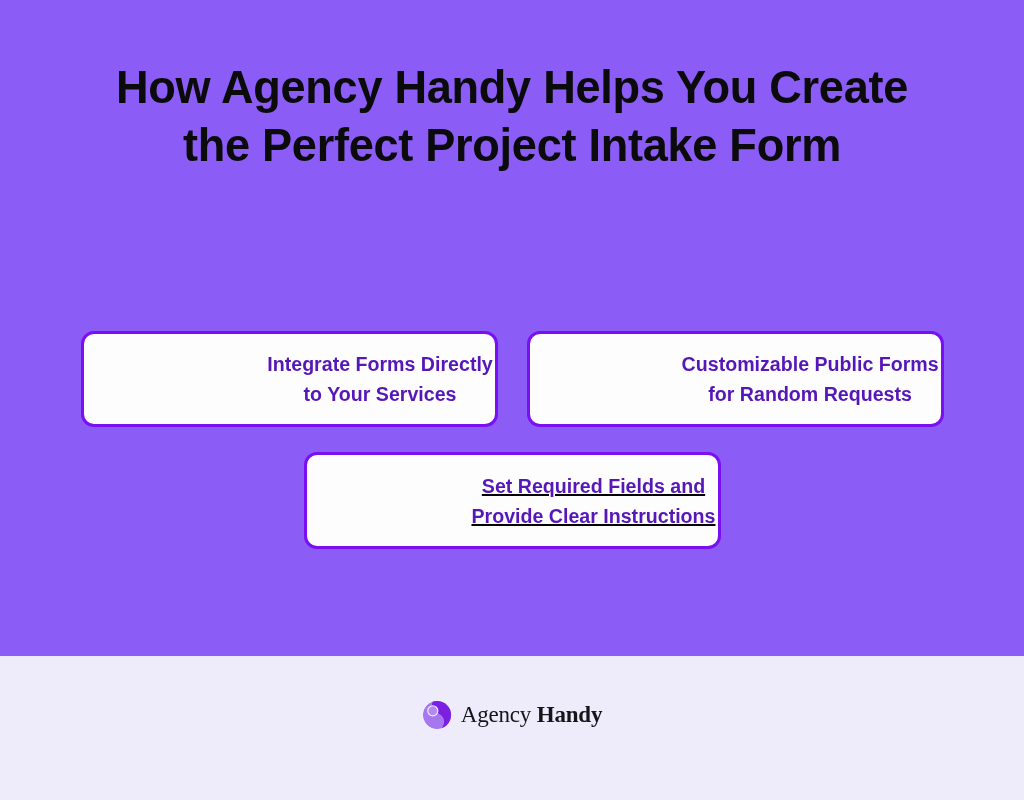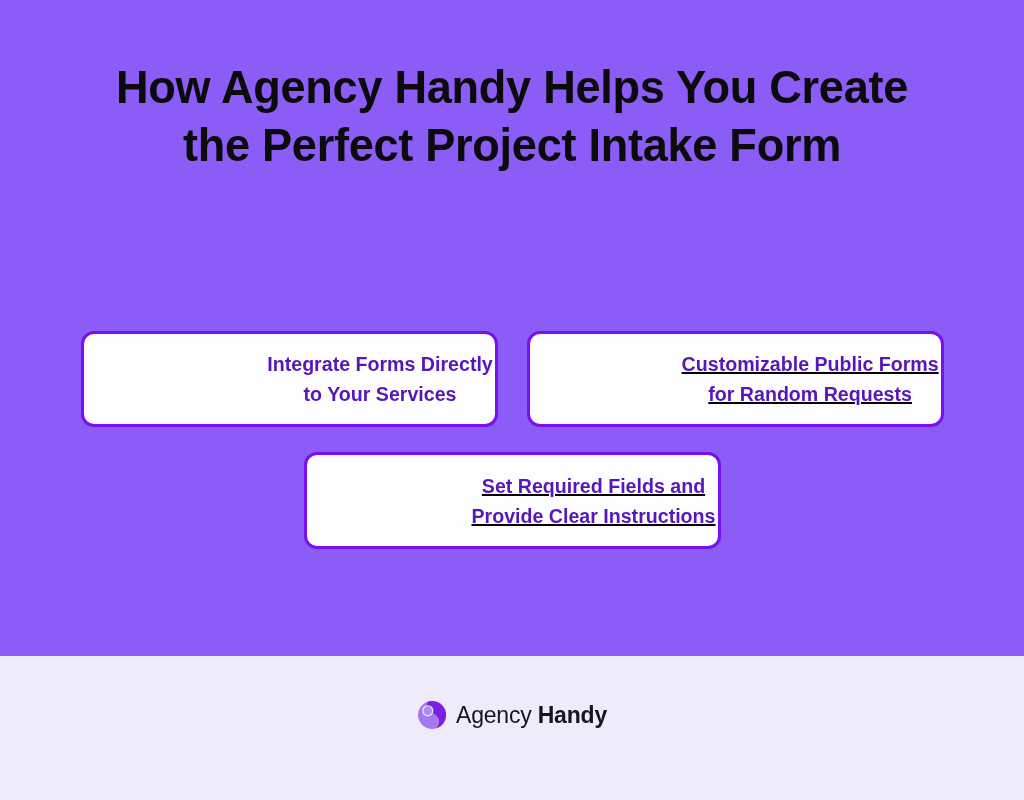--- a/index.html
+++ b/index.html
@@ -76,21 +76,20 @@
     left: 81px;
     top: 331px;
     width: 417px;
     height: 96px;
   }
   .card-2 {
     left: 527px;
     top: 331px;
     width: 417px;
     height: 96px;
-    text-decoration: underline;
   }
   .card-3 {
     left: 304px;
     top: 452px;
     width: 417px;
     height: 97px;
     text-decoration: underline;
   }
 
   
@@ -104,21 +103,21 @@
     justify-content: center;
     gap: 9px;
   }
   .logo-mark {
     width: 30px;
     height: 30px;
     display: block;
     flex: none;
   }
   .logo-word {
-    font-family: Liberation Sans, sans-serif;
+    font-family: Liberation Serif, serif;
     font-size: 23px;
     line-height: 30px;
     color: #15151a;
     letter-spacing: -0.2px;
     white-space: nowrap;
   }
   .logo-word .light {
     font-weight: 400;
   }
   .logo-word .bold {

